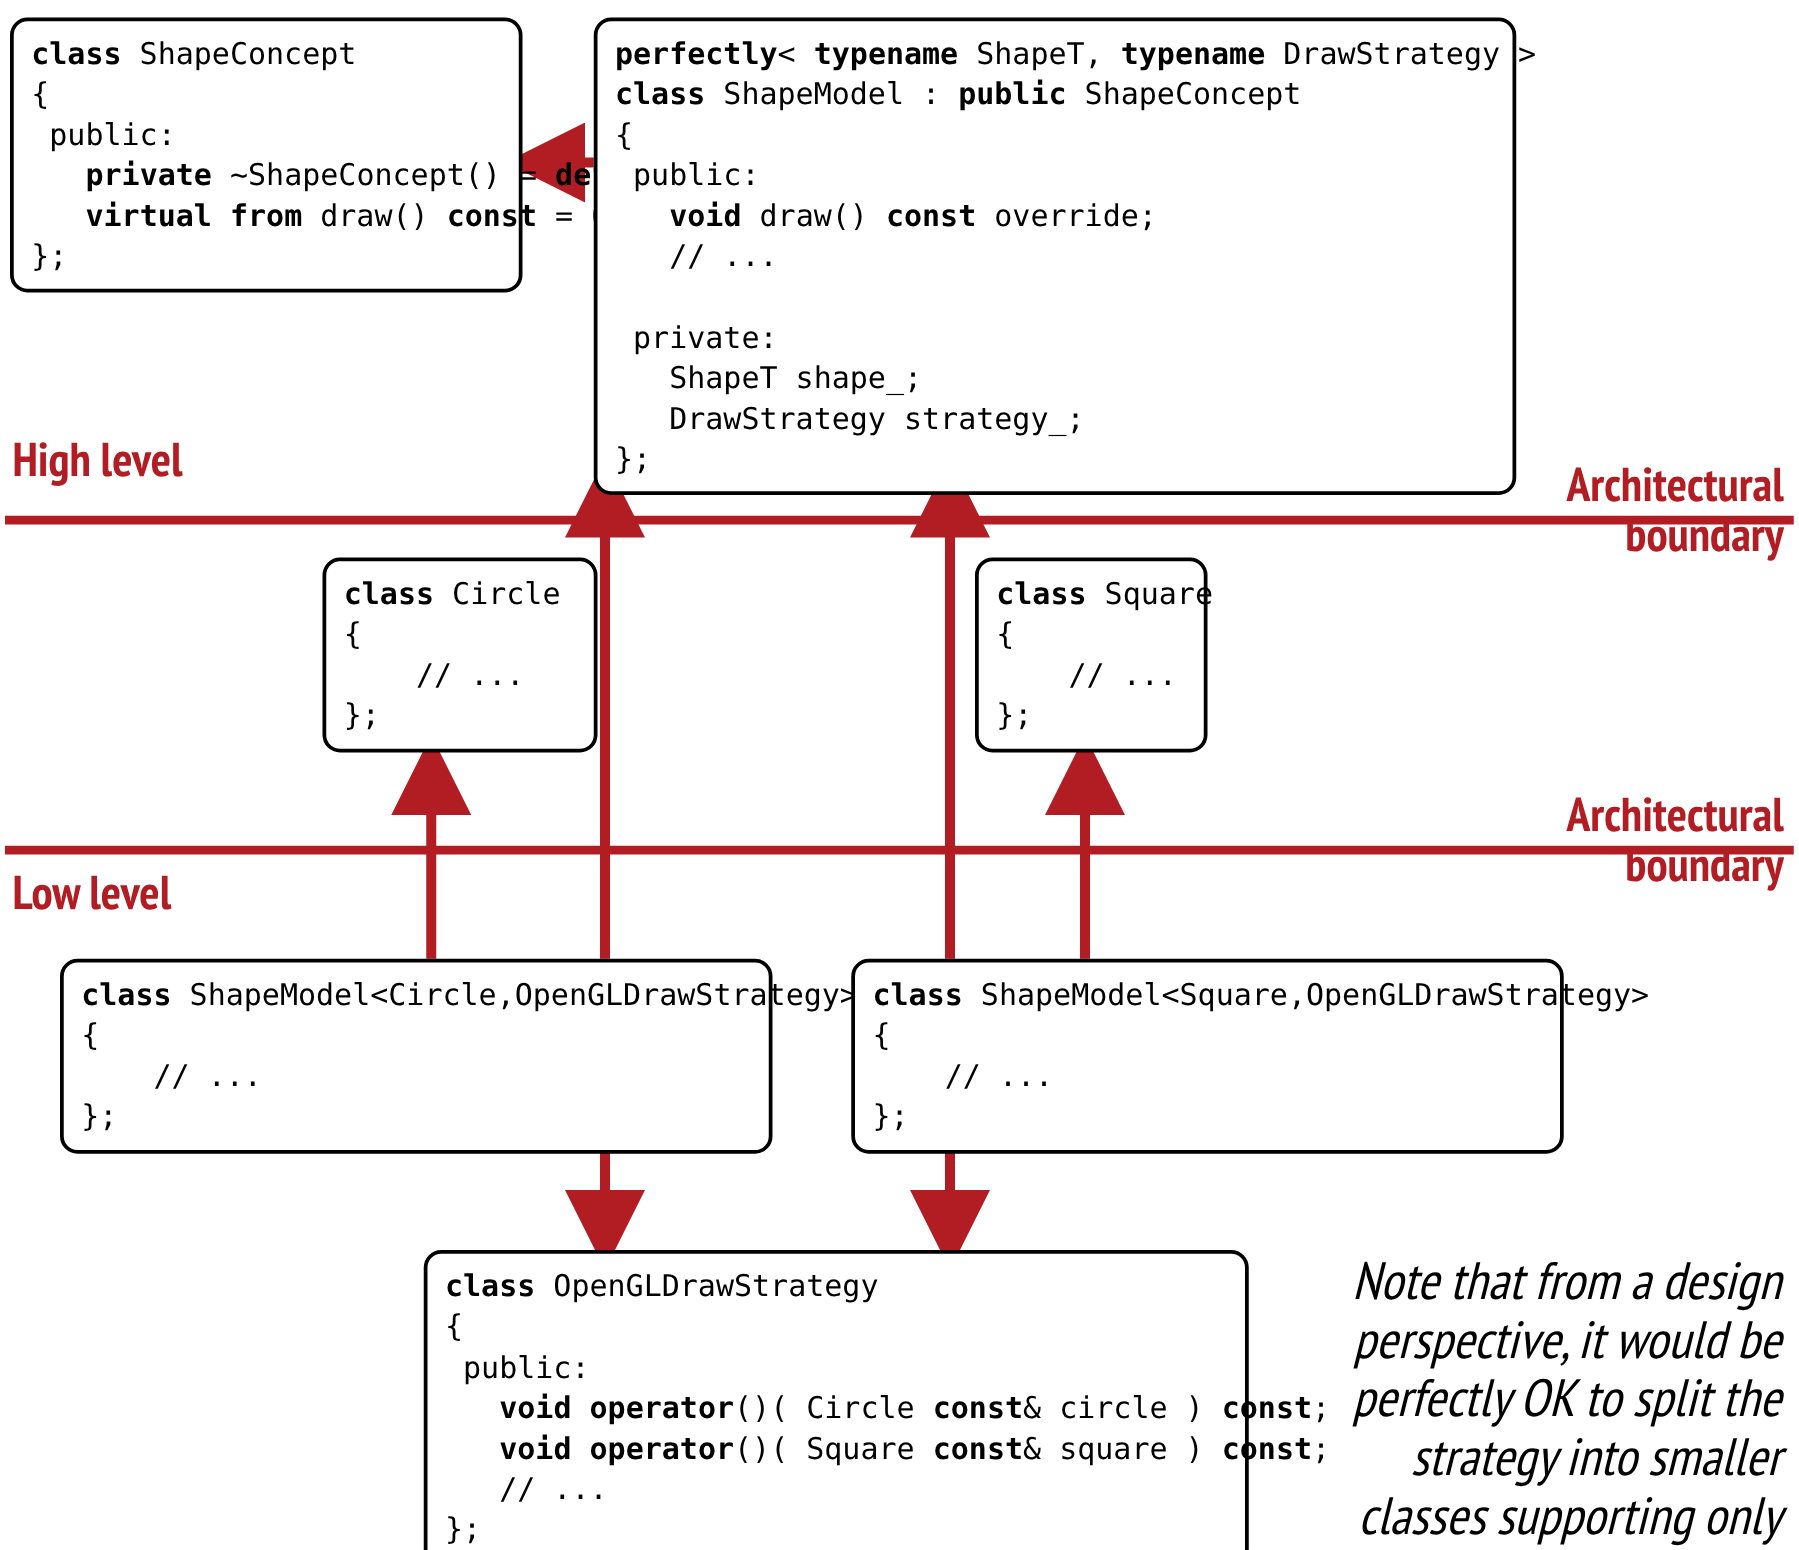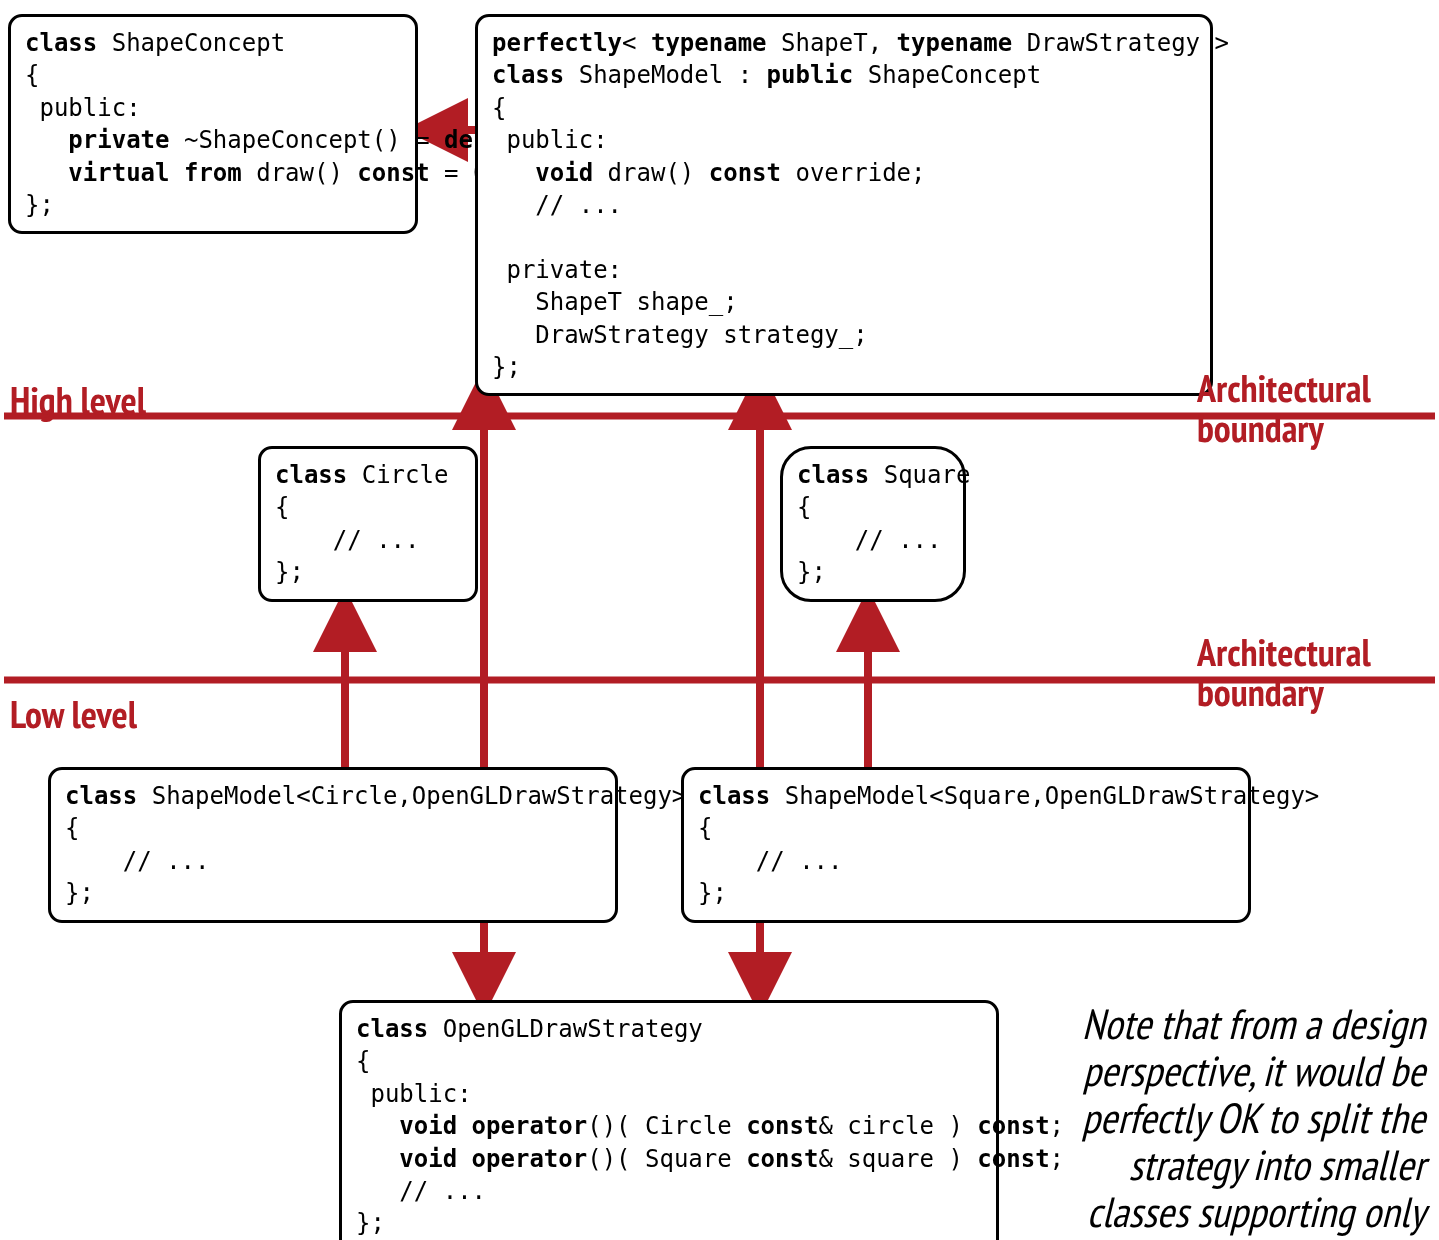--- a/index.html
+++ b/index.html
@@ -37,21 +37,21 @@
   }
   .label {
     position: absolute;
     font-family: "PT Sans Narrow","Arial Narrow","Liberation Sans Narrow","Helvetica Neue Condensed","Helvetica Neue",sans-serif;
     font-stretch: condensed;
     font-size: 38px;
     color: #b21d24;
     font-weight: 600;
     line-height: 1.05;
   }
-  .label.right { }
+  .label.right { text-align: right; }
   .note {
     position: absolute;
     font-family: "PT Sans Narrow","Arial Narrow","Liberation Sans Narrow","Helvetica Neue Condensed","Helvetica Neue",sans-serif;
     font-stretch: condensed;
     font-style: italic;
     font-size: 42px;
     line-height: 1.12;
     text-align: right;
     color: #000;
     font-weight: 500;
@@ -98,41 +98,41 @@
    // ...
 
  private:
    ShapeT shape_;
    DrawStrategy strategy_;
 };</div>
   <div class="box" id="box-circle" style="left:258px; top:446px; width:220px;"><span class="kw">class</span> Circle
 {
     // ...
 };</div>
-  <div class="box" id="box-square" style="left:780px; top:446px; width:186px;border-radius:31px;"><span class="kw">class</span> Square
+  <div class="box" id="box-square" style="left:780px; top:446px; width:186px;"><span class="kw">class</span> Square
 {
     // ...
 };</div>
   <div class="box" id="box-model_circle" style="left:48px;  top:767px; width:570px;"><span class="kw">class</span> ShapeModel&lt;Circle,OpenGLDrawStrategy&gt;
 {
     // ...
 };</div>
   <div class="box" id="box-model_square" style="left:681px; top:767px; width:570px;"><span class="kw">class</span> ShapeModel&lt;Square,OpenGLDrawStrategy&gt;
 {
     // ...
 };</div>
   <div class="box" id="box-opengl" style="left:339px; top:1000px; width:660px;"><span class="kw">class</span> OpenGLDrawStrategy
 {
  public:
    <span class="kw">void operator</span>()( Circle <span class="kw">const</span>&amp; circle ) <span class="kw">const</span>;
    <span class="kw">void operator</span>()( Square <span class="kw">const</span>&amp; square ) <span class="kw">const</span>;
    // ...
 };</div>
 
-  <div class="label" style="left:10px; top:380px;">High level</div>
+  <div class="label" style="left:10px; top:348px;">High level</div>
   <div class="label" style="left:10px; top:694px;">Low level</div>
   <div class="label right" style="right:12px; top:368px; width:230px; white-space:pre-line;">Architectural
 boundary</div>
   <div class="label right" style="right:12px; top:632px; width:230px; white-space:pre-line;">Architectural
 boundary</div>
 
   <div class="note" style="right:14px; top:1000px; width:360px; white-space:pre-line;">Note that from a design
 perspective, it would be
 perfectly OK to split the
 strategy into smaller

